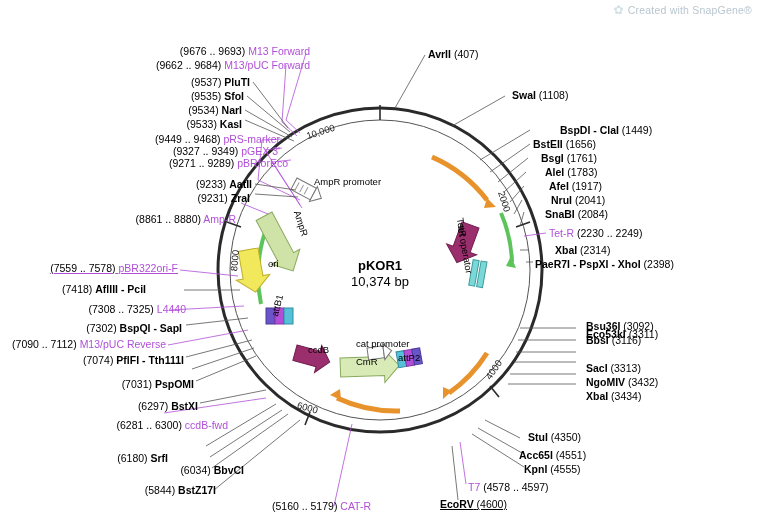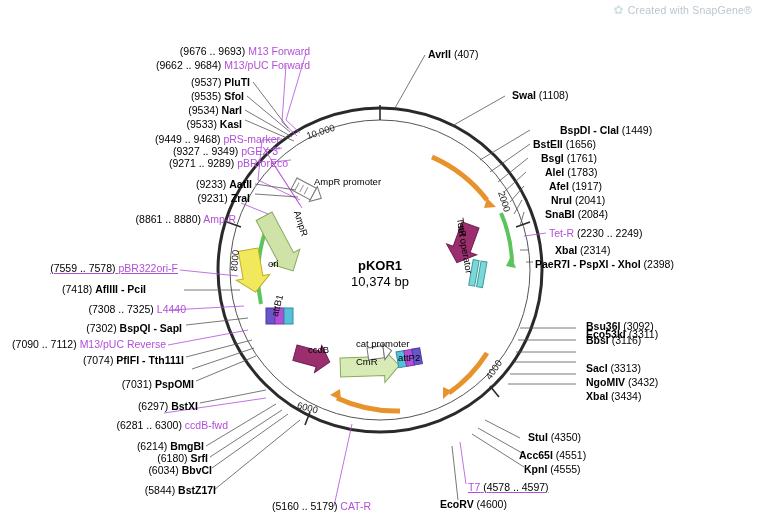--- a/index.html
+++ b/index.html
@@ -325,29 +325,25 @@
     <span class="nm">PspOMI</span>
   </div>
   <div class="lbl end" style="left:0px; top:400px; width:198px;">
     <span class="pos">(6297)</span>
     <span class="nm">BstXI</span>
   </div>
   <div class="lbl purple end" style="left:0px; top:419px; width:228px;">
     <span class="pos">(6281 .. 6300)</span>
     <span class="nm">ccdB-fwd</span>
   </div>
-  <div class="lbl end" style="left:0px; top:440px; width:204px;">
-    <span class="pos">(6214)</span>
-    <span class="nm">BmgBI</span>
-  </div>
-  <div class="lbl end" style="left:0px; top:452px; width:208px;">
+  <div class="lbl end" style="left:0px; top:452px; width:168px;">
     <span class="pos">(6180)</span>
     <span class="nm">SrfI</span>
   </div>
-  <div class="lbl end" style="left:0px; top:464px; width:212px;">
+  <div class="lbl end" style="left:0px; top:464px; width:244px;">
     <span class="pos">(6034)</span>
     <span class="nm">BbvCI</span>
   </div>
   <div class="lbl end" style="left:0px; top:484px; width:216px;">
     <span class="pos">(5844)</span>
     <span class="nm">BstZ17I</span>
   </div>
   <div class="lbl purple" style="left:272px; top:500px;">
     <span class="pos">(5160 .. 5179)</span>
     <span class="nm">CAT-R</span>
@@ -430,22 +426,22 @@
     <span class="pos">(4350)</span>
   </div>
   <div class="lbl" style="left:519px; top:449px;">
     <span class="nm">Acc65I</span>
     <span class="pos">(4551)</span>
   </div>
   <div class="lbl" style="left:524px; top:463px;">
     <span class="nm">KpnI</span>
     <span class="pos">(4555)</span>
   </div>
-  <div class="lbl purple" style="left:468px; top:481px;text-decoration:underline;">
+  <div class="lbl purple" style="left:468px; top:481px;">
     <span class="nm">T7</span>
     <span class="pos">(4578 .. 4597)</span>
   </div>
-  <div class="lbl" style="left:440px; top:498px;">
+  <div class="lbl" style="left:440px; top:498px;text-decoration:underline;">
     <span class="nm">EcoRV</span>
     <span class="pos">(4600)</span>
   </div>
 
 </div>
 
 </body></html>

